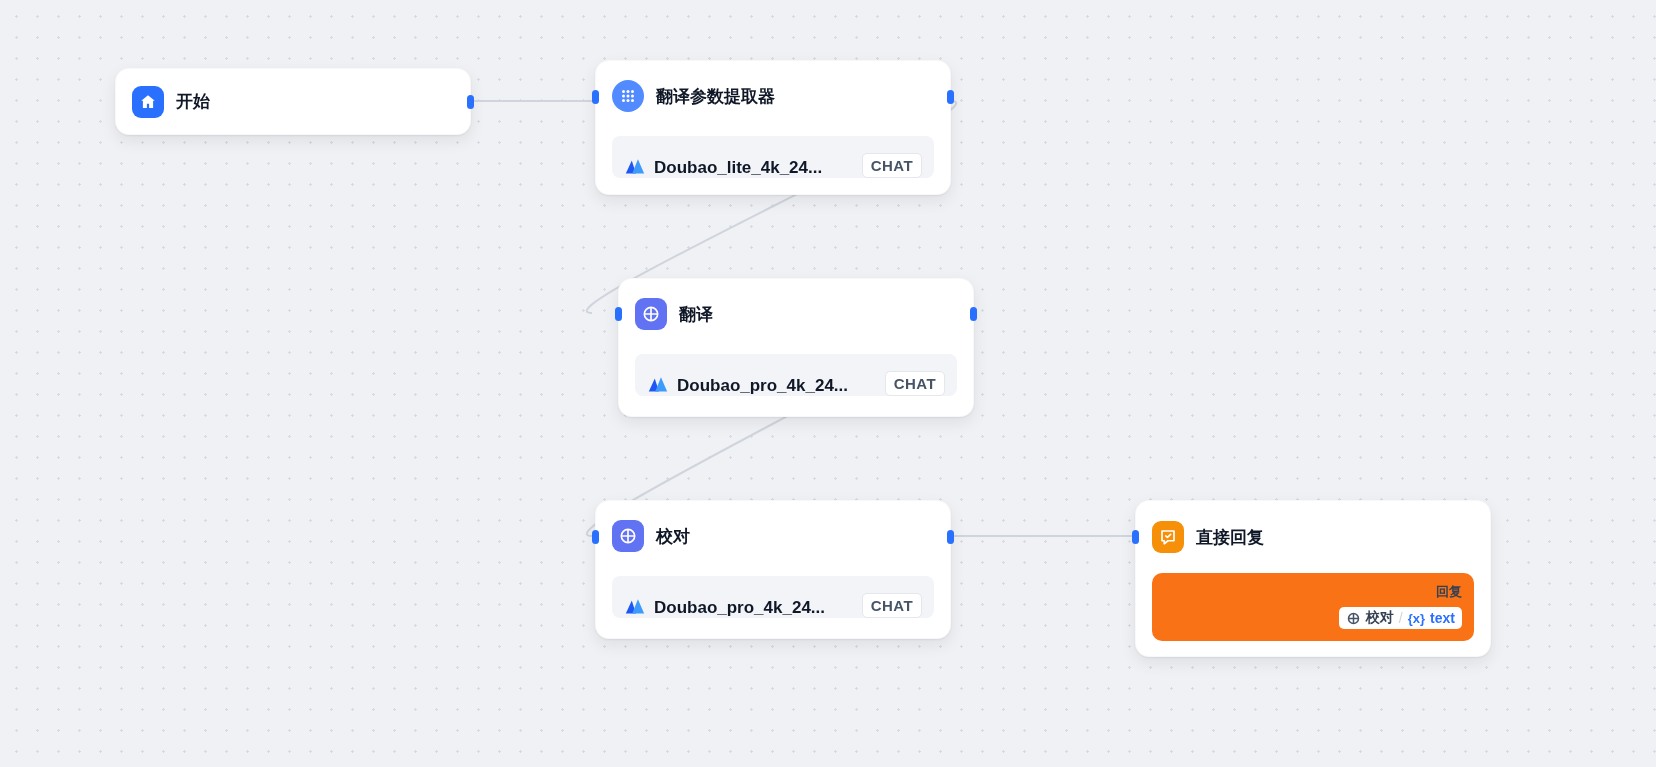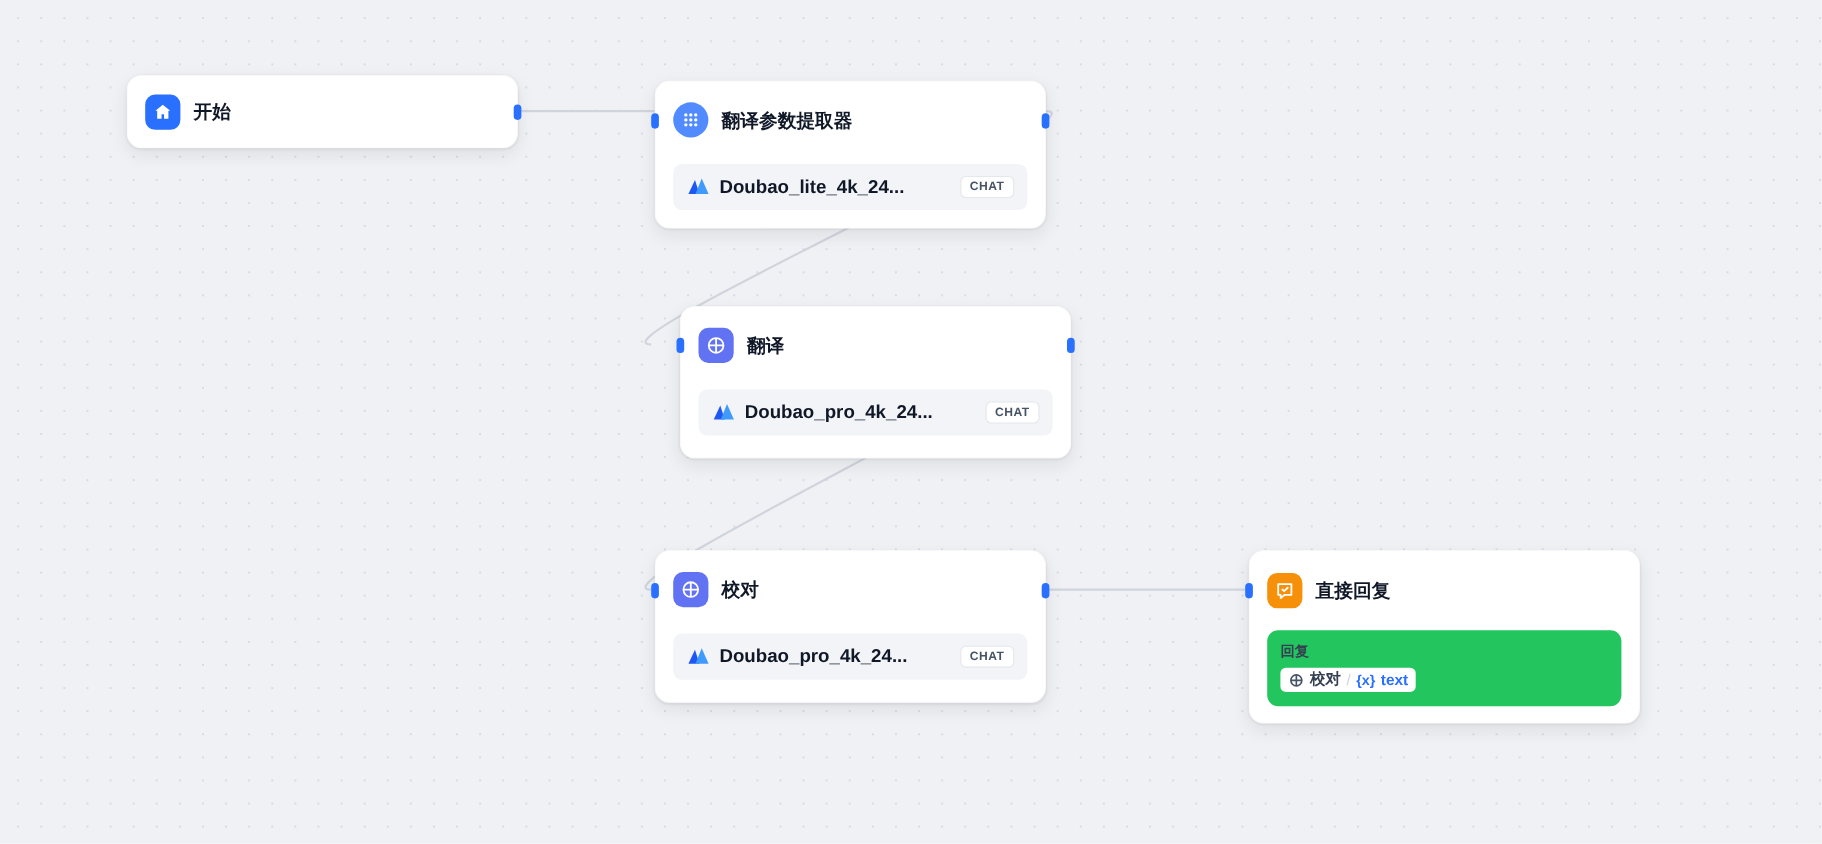--- a/index.html
+++ b/index.html
@@ -36,53 +36,54 @@
     border-radius:9px;
     display:flex; align-items:center; justify-content:center;
   }
   .icon-round { border-radius:50%; }
 
   .model-row {
     margin:0 16px;
     height:42px;
     background:#f2f4f7;
     border-radius:8px;
-    display:flex; align-items:center; gap:8px;
+    display:flex; align-items:flex-end; gap:8px;
     padding:0 12px;
   }
   .model-icon { flex:none; display:flex; }
   .model-name {
     font-size:17px; font-weight:600; color:#101828;
     white-space:nowrap; overflow:hidden;
   }
   .chat-badge {
     margin-left:auto; flex:none;
-    font-size:11px; font-weight:600; letter-spacing:0.4px;
+    font-size:15px; font-weight:600; letter-spacing:0.4px;
     color:#475467;
     background:#ffffff;
     border:1px solid #e4e7ec;
     border-radius:5px;
     padding:3px 8px;
   }
 
   .handle {
     position:absolute;
     width:7px; height:14px;
     background:#2970ff;
     border-radius:4px;
     z-index:3;
   }
   .handle.left  { left:-4px; }
   .handle.right { right:-4px; }
 
   .reply-panel {
     margin:20px 16px 0;
-    background:#22c55e;
+    background:#f97316;
     border-radius:10px;
     padding:10px 12px 11px;
+    text-align:right;
   }
   .reply-label { font-size:13px; font-weight:600; color:#354052; }
   .var-row {
     margin-top:6px;
     display:inline-flex; align-items:center; gap:5px;
     background:#ffffff;
     border-radius:5px;
     padding:2px 7px;
   }
   .var-node { font-size:14px; font-weight:600; color:#354052; }
@@ -116,21 +117,21 @@
       <span class="icon-sq" style="background:#2970ff;">
         <svg viewBox="0 0 24 24" width="18" height="18">
             <path d="M12 3 3 10.2h2.2V20h5.3v-5.6h3v5.6h5.3v-9.8H21z" fill="#ffffff"></path>
           </svg>
       </span>
       <span class="node-title">开始</span>
     </div>
     <span class="handle right" style="top:26px;"></span>
   </div>
 
-  <div class="node" style="left:595px; top:73px; padding-bottom:16px;">
+  <div class="node" style="left:595px; top:60px; padding-bottom:16px;">
     <div class="node-header" style="padding-top:19px;">
       <span class="icon-sq icon-round" style="background:#528bff;">
         <svg viewBox="0 0 24 24" width="18" height="18" fill="#ffffff">
           <circle cx="6" cy="6" r="2"></circle>
             <circle cx="12" cy="6" r="2"></circle>
             <circle cx="18" cy="6" r="2"></circle>
           <circle cx="6" cy="12" r="2"></circle>
             <circle cx="12" cy="12" r="2"></circle>
             <circle cx="18" cy="12" r="2"></circle>
           <circle cx="6" cy="18" r="2"></circle>

